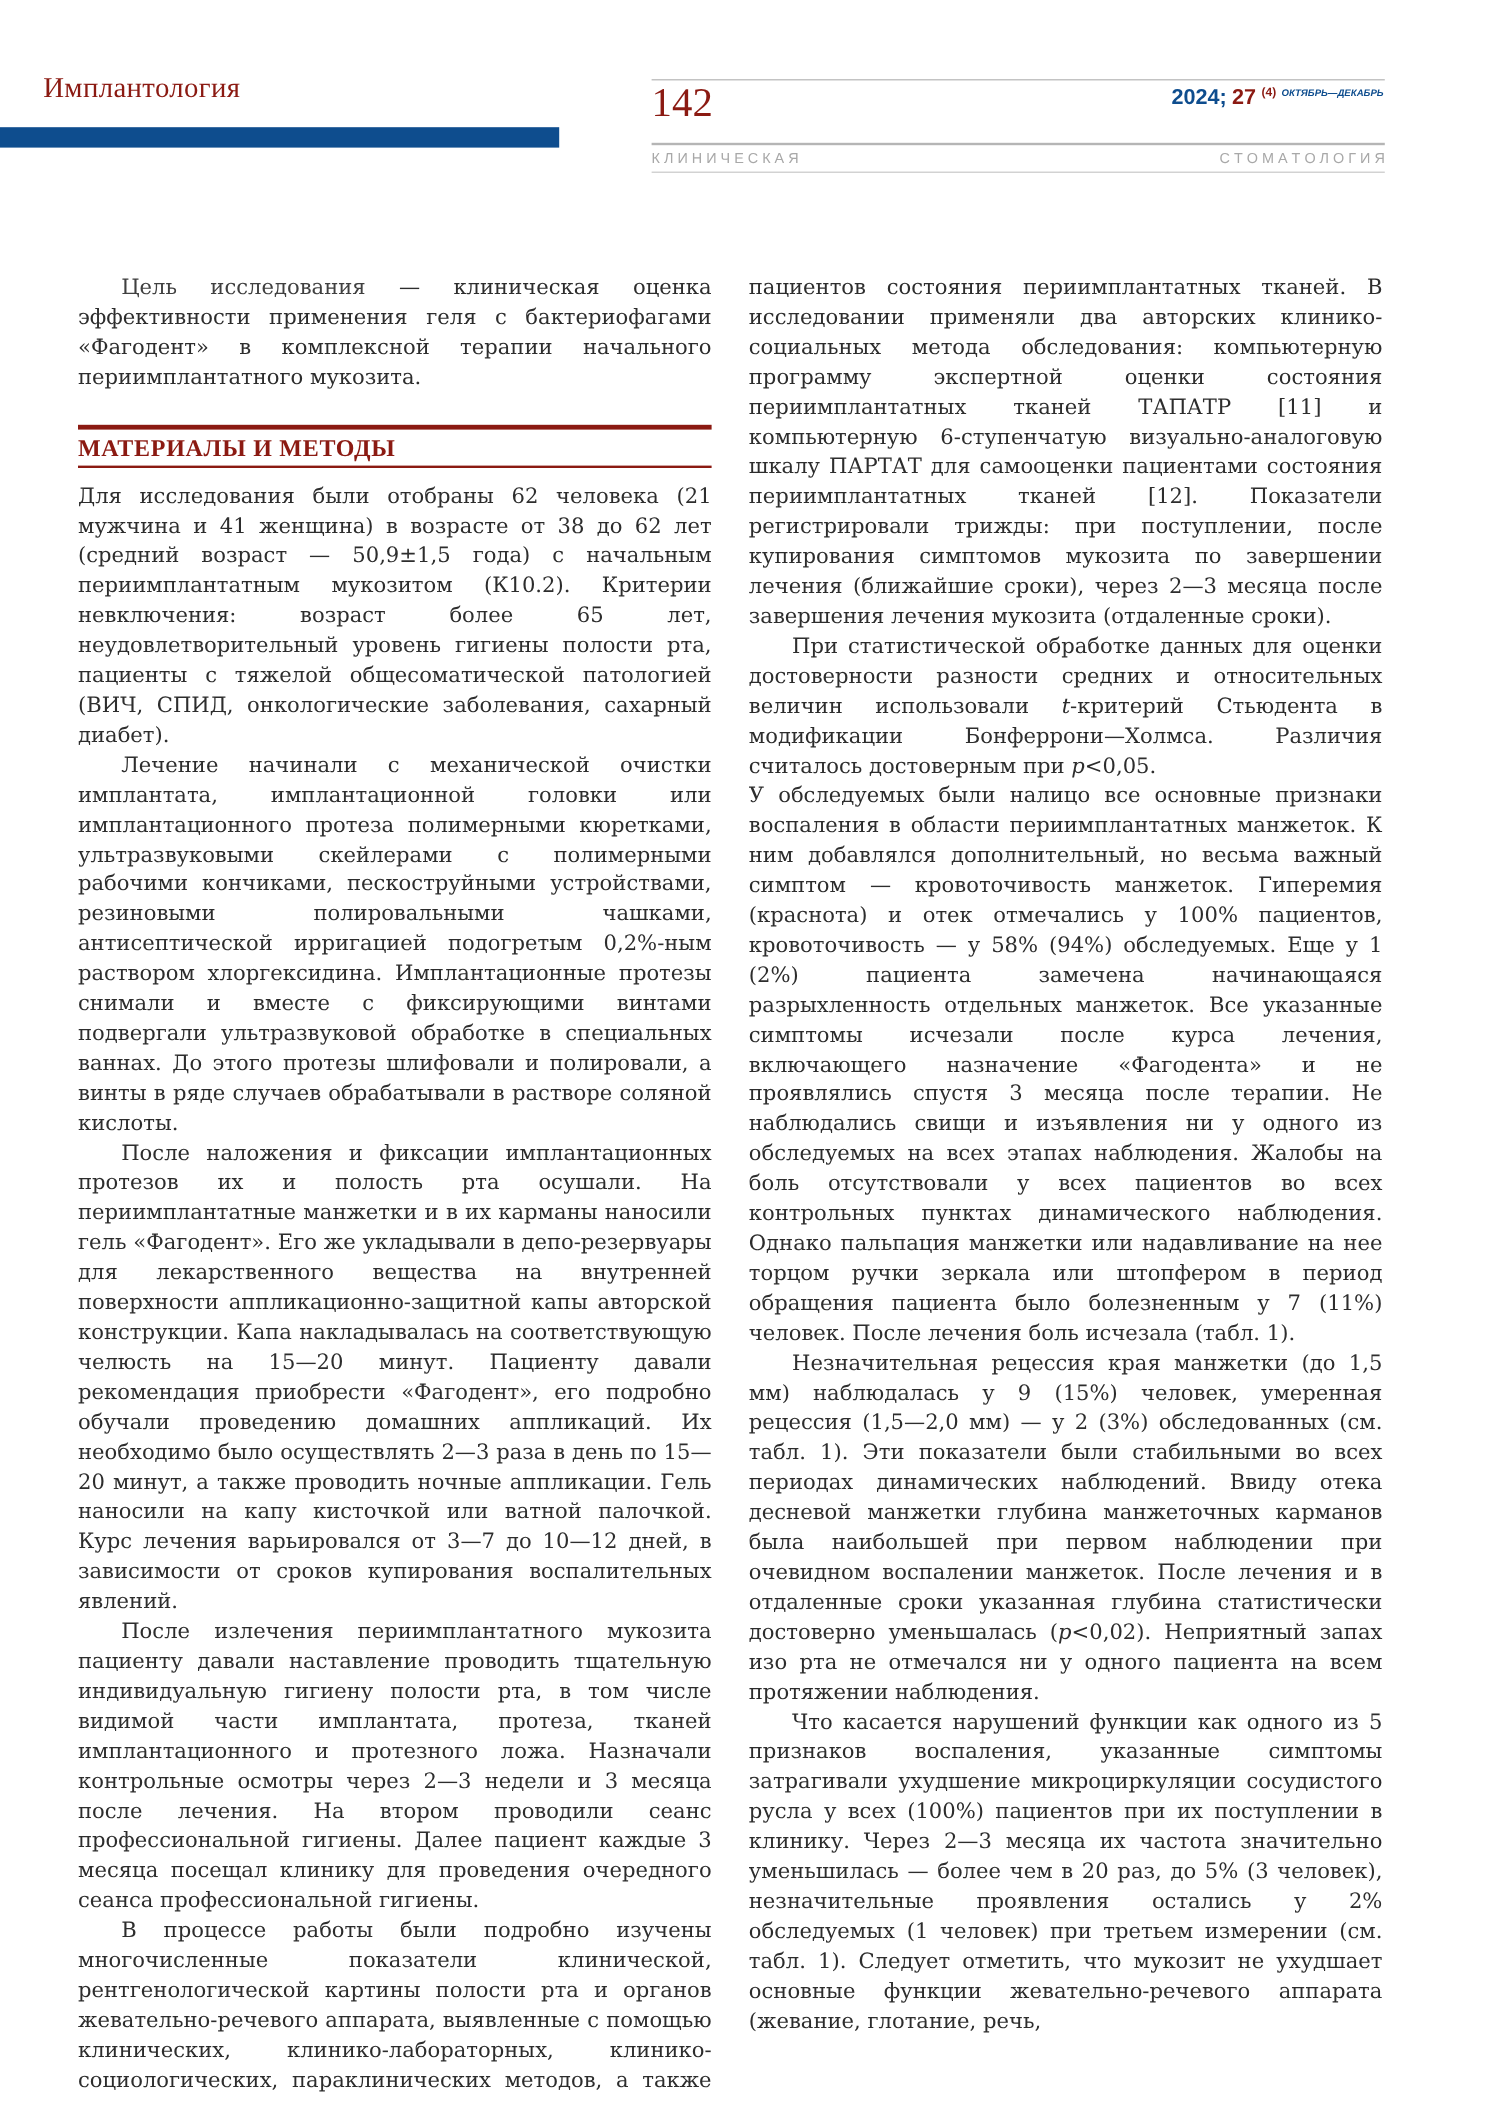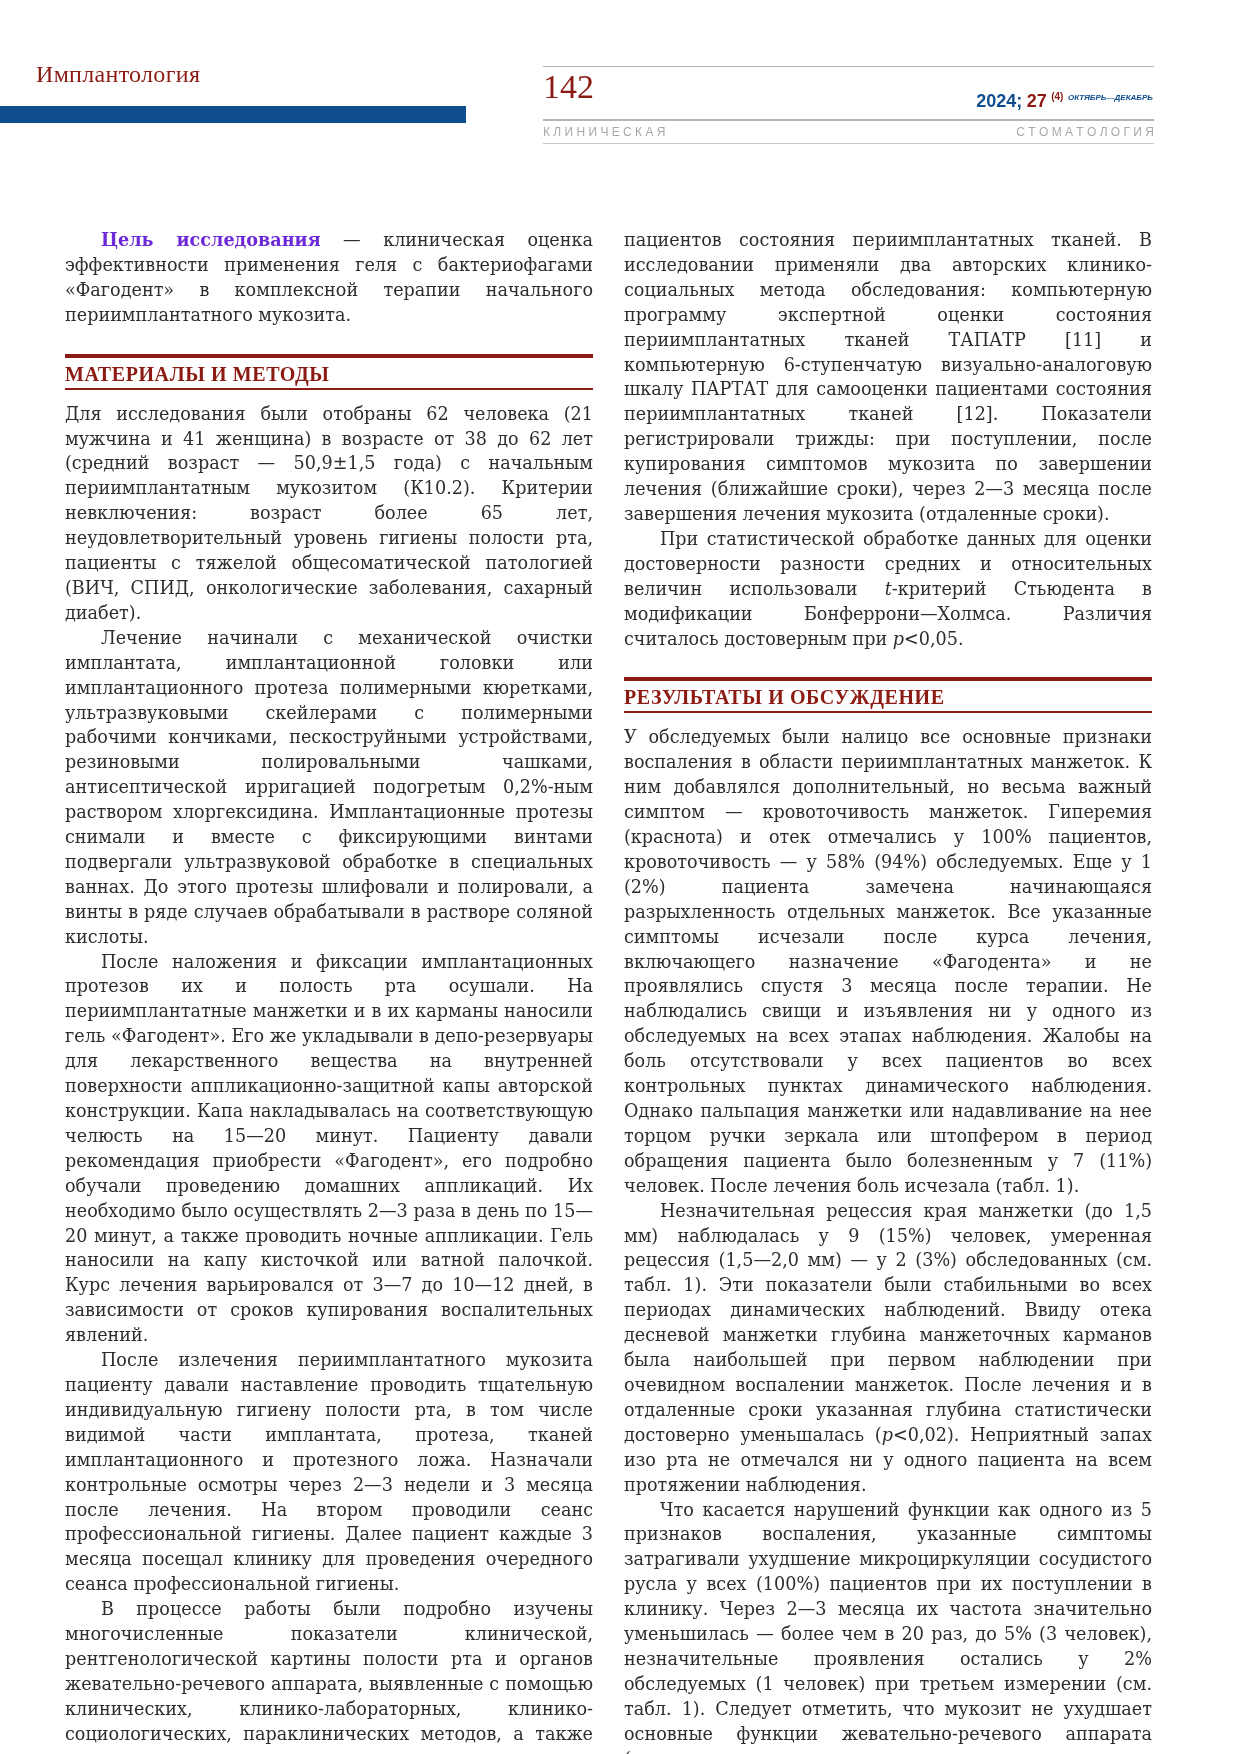--- a/index.html
+++ b/index.html
@@ -7,39 +7,39 @@
          font-family: "DejaVu Serif", "Liberation Serif", serif; color: #2a2a2a; }
 
   
   .hdr-title { position: absolute; left: 36px; top: 62px; font-family: "Liberation Serif", serif;
                font-size: 24px; color: #8b1a12; letter-spacing: 0.3px; line-height: 1; }
   .hdr-bar { position: absolute; left: 0; top: 106px; width: 466px; height: 17px; background: #0e4d8e; }
   .hdr-rule-top { position: absolute; left: 543px; top: 66px; width: 611px; height: 1px; background: #b5b5b5; }
   .hdr-page { position: absolute; left: 543px; top: 70px; font-family: "Liberation Serif", serif;
               font-size: 34px; color: #8b1a12; line-height: 1; text-align: center; }
   .hdr-issue { position: absolute; right: 88px; top: 72px; font-family: "Liberation Sans", sans-serif;
-               font-weight: bold; line-height: 1; white-space: nowrap; margin-top: 20px; }
+               font-weight: bold; line-height: 1; white-space: nowrap; }
   .hdr-issue .yr { font-size: 18px; color: #0e4d8e; }
   .hdr-issue .vol { font-size: 18px; color: #8b1a12; }
   .hdr-issue .num { font-size: 10px; color: #8b1a12; vertical-align: 7px; }
   .hdr-issue .months { font-size: 8px; color: #0e4d8e; font-style: italic; vertical-align: 7px; }
   .hdr-rule-mid { position: absolute; left: 543px; top: 119px; width: 611px; height: 2px; background: #b5b5b5; }
   .hdr-journal { position: absolute; left: 543px; top: 125px; width: 611px; display: flex; justify-content: space-between;
                  font-family: "Liberation Sans", sans-serif; font-size: 12px; color: #a8a8a8; letter-spacing: 0; }
   .hdr-journal span { display: inline-block; }
   .hdr-rule-bot { position: absolute; left: 543px; top: 143px; width: 611px; height: 1px; background: #c8c8c8; }
 
   
   .col { position: absolute; top: 228px; width: 528px; font-size: 17.6px; line-height: 24.9px;
          text-align: justify; font-family: "DejaVu Serif", serif; color: #2d2d2d; }
   .col-left { left: 65px; }
   .col-right { left: 624px; }
   .col p { margin: 0; text-indent: 36px; hyphens: auto; }
   .col p.noindent { text-indent: 0; }
-  .col p b { font-weight: bold; color: #6d28d9; }
+  .col p b { font-weight: normal; color: #404040; }
   .col i { font-style: italic; }
 
   .section { margin: 26px 0 12px 0; }
   .section .rule-thick { height: 4px; background: #8b1a12; }
   .section .heading { font-family: "Liberation Serif", serif; font-weight: bold; font-size: 20px;
                       color: #8b1a12; letter-spacing: 0.6px; padding: 5px 0 3px 0; line-height: 22px; }
   .section .rule-thin { height: 2px; background: #8b1a12; }
 </style>
 </head>
 <body>
@@ -74,22 +74,17 @@
   <p>Лечение начинали с механической очистки имплантата, имплантационной головки или имплантационного протеза полимерными кюретками, ультразвуковыми скейлерами с полимерными рабочими кончиками, пескоструйными устройствами, резиновыми полировальными чашками, антисептической ирригацией подогретым 0,2%-ным раствором хлоргексидина. Имплантационные протезы снимали и вместе с фиксирующими винтами подвергали ультразвуковой обработке в специальных ваннах. До этого протезы шлифовали и полировали, а винты в ряде случаев обрабатывали в растворе соляной кислоты.</p>
   <p>После наложения и фиксации имплантационных протезов их и полость рта осушали. На периимплантатные манжетки и в их карманы наносили гель «Фагодент». Его же укладывали в депо-резервуары для лекарственного вещества на внутренней поверхности аппликационно-защитной капы авторской конструкции. Капа накладывалась на соответствующую челюсть на 15—20 минут. Пациенту давали рекомендация приобрести «Фагодент», его подробно обучали проведению домашних аппликаций. Их необходимо было осуществлять 2—3 раза в день по 15—20 минут, а также проводить ночные аппликации. Гель наносили на капу кисточкой или ватной палочкой. Курс лечения варьировался от 3—7 до 10—12 дней, в зависимости от сроков купирования воспалительных явлений.</p>
   <p>После излечения периимплантатного мукозита пациенту давали наставление проводить тщательную индивидуальную гигиену полости рта, в том числе видимой части имплантата, протеза, тканей имплантационного и протезного ложа. Назначали контрольные осмотры через 2—3 недели и 3 месяца после лечения. На втором проводили сеанс профессиональной гигиены. Далее пациент каждые 3 месяца посещал клинику для проведения очередного сеанса профессиональной гигиены.</p>
   <p>В процессе работы были подробно изучены многочисленные показатели клинической, рентгенологической картины полости рта и органов жевательно-речевого аппарата, выявленные с помощью клинических, клинико-лабораторных, клинико-социологических, параклинических методов, а также при самооценке</p>
 </div>
 
 <div class="col col-right">
   <p class="noindent">пациентов состояния периимплантатных тканей. В исследовании применяли два авторских клинико-социальных метода обследования: компьютерную программу экспертной оценки состояния периимплантатных тканей ТАПАТР [11] и компьютерную 6-ступенчатую визуально-аналоговую шкалу ПАРТАТ для самооценки пациентами состояния периимплантатных тканей [12]. Показатели регистрировали трижды: при поступлении, после купирования симптомов мукозита по завершении лечения (ближайшие сроки), через 2—3 месяца после завершения лечения мукозита (отдаленные сроки).</p>
   <p><span>При статистической обработке данных для оценки достоверности разности средних и относительных величин использовали </span><i>t</i><span>-критерий Стьюдента в модификации Бонферрони—Холмса. Различия считалось достоверным при </span><i>p</i><span>&lt;0,05.</span></p>
 
-  <div class="section">
-    <div class="rule-thick"></div>
-    <div class="heading">РЕЗУЛЬТАТЫ И ОБСУЖДЕНИЕ</div>
-    <div class="rule-thin"></div>
-  </div>
 
   <p class="noindent">У обследуемых были налицо все основные признаки воспаления в области периимплантатных манжеток. К ним добавлялся дополнительный, но весьма важный симптом — кровоточивость манжеток. Гиперемия (краснота) и отек отмечались у 100% пациентов, кровоточивость — у 58% (94%) обследуемых. Еще у 1 (2%) пациента замечена начинающаяся разрыхленность отдельных манжеток. Все указанные симптомы исчезали после курса лечения, включающего назначение «Фагодента» и не проявлялись спустя 3 месяца после терапии. Не наблюдались свищи и изъявления ни у одного из обследуемых на всех этапах наблюдения. Жалобы на боль отсутствовали у всех пациентов во всех контрольных пунктах динамического наблюдения. Однако пальпация манжетки или надавливание на нее торцом ручки зеркала или штопфером в период обращения пациента было болезненным у 7 (11%) человек. После лечения боль исчезала (табл. 1).</p>
   <p><span>Незначительная рецессия края манжетки (до 1,5 мм) наблюдалась у 9 (15%) человек, умеренная рецессия (1,5—2,0 мм) — у 2 (3%) обследованных (см. табл. 1). Эти показатели были стабильными во всех периодах динамических наблюдений. Ввиду отека десневой манжетки глубина манжеточных карманов была наибольшей при первом наблюдении при очевидном воспалении манжеток. После лечения и в отдаленные сроки указанная глубина статистически достоверно уменьшалась (</span><i>p</i><span>&lt;0,02). Неприятный запах изо рта не отмечался ни у одного пациента на всем протяжении наблюдения.</span></p>
   <p>Что касается нарушений функции как одного из 5 признаков воспаления, указанные симптомы затрагивали ухудшение микроциркуляции сосудистого русла у всех (100%) пациентов при их поступлении в клинику. Через 2—3 месяца их частота значительно уменьшилась — более чем в 20 раз, до 5% (3 человек), незначительные проявления остались у 2% обследуемых (1 человек) при третьем измерении (см. табл. 1). Следует отметить, что мукозит не ухудшает основные функции жевательно-речевого аппарата (жевание, глотание, речь,</p>
 </div>
 
 </body></html>

